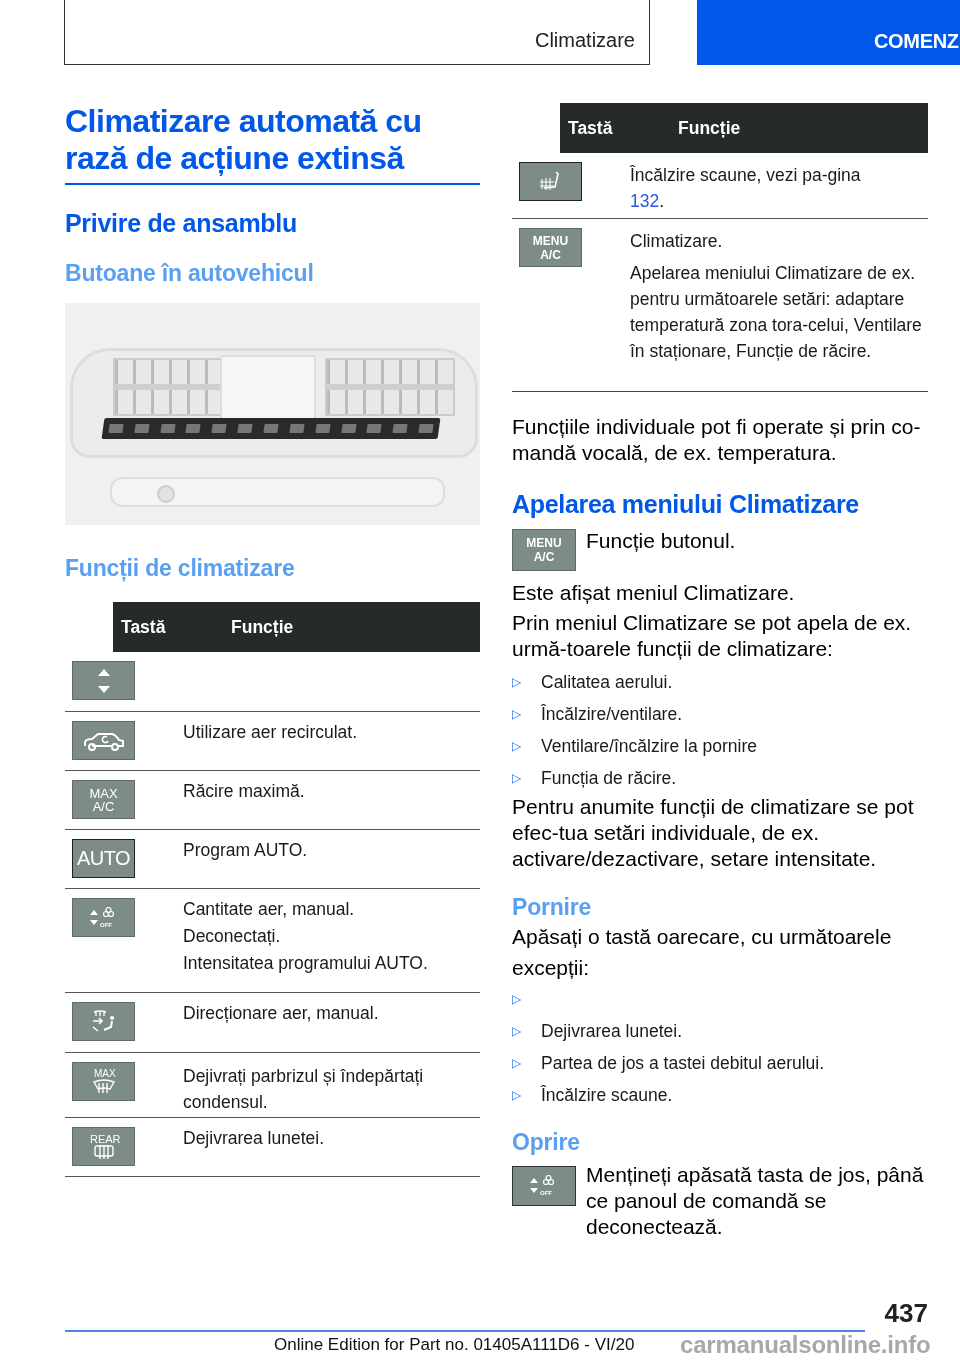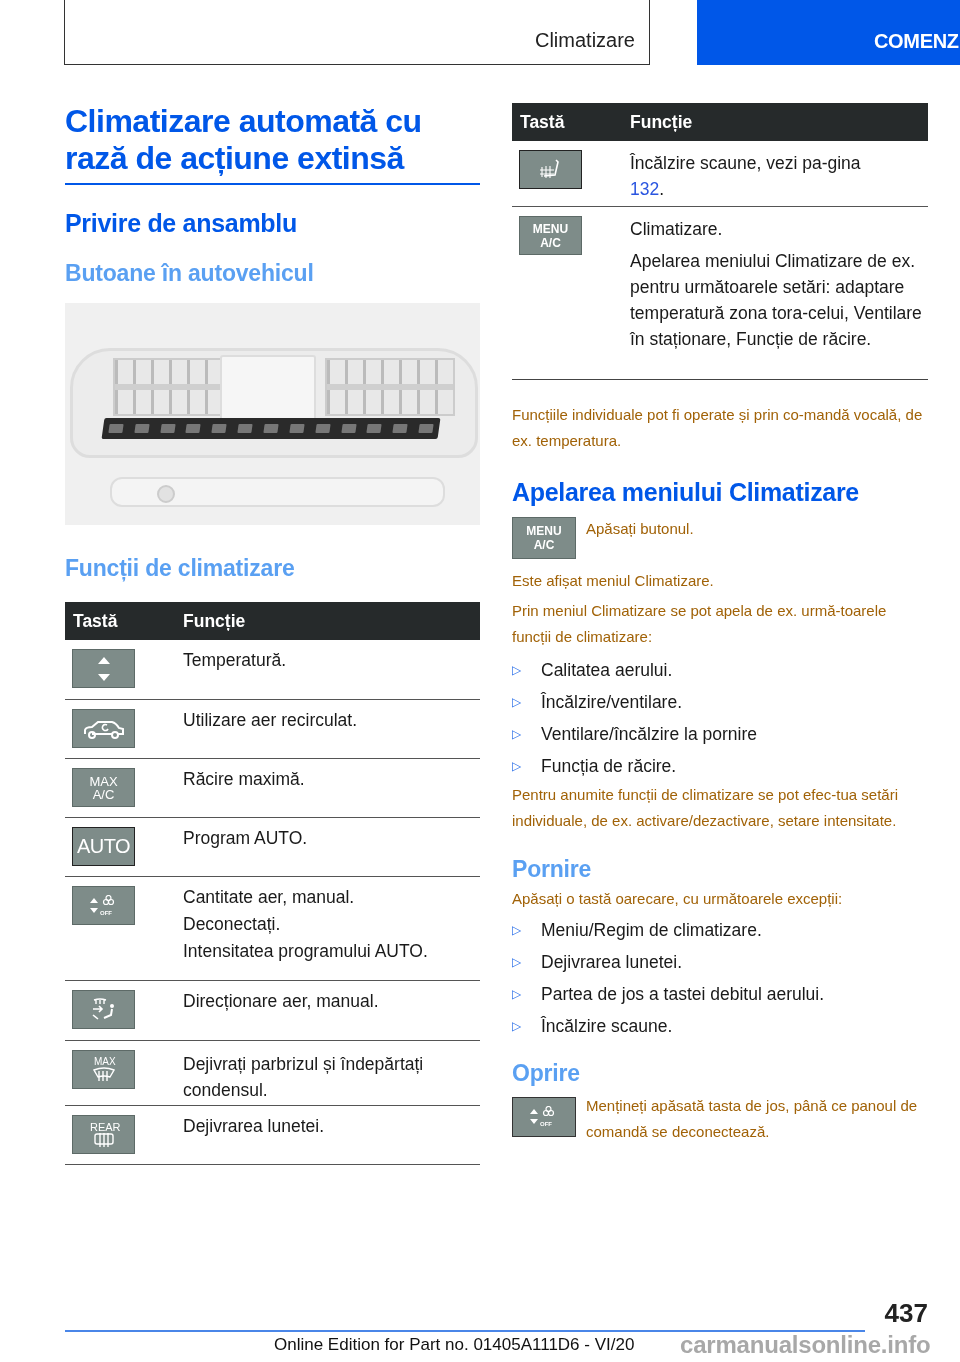--- a/index.html
+++ b/index.html
@@ -14,36 +14,36 @@
   .hdr-right .t { position: absolute; right: 32px; bottom: 12px; font-size: 20px; font-weight: bold; color: #fff; letter-spacing: -0.3px; }
 
   
   .col-l { position: absolute; left: 65px; top: 103px; width: 415px; }
   .col-r { position: absolute; left: 512px; top: 103px; width: 416px; }
 
   .h1 { font-size: 32px; font-weight: bold; color: #0057e8; line-height: 37px; letter-spacing: -0.5px; }
   .h1-rule { height: 2px; background: #0057e8; margin-top: 6px; }
   .h2 { font-size: 25px; font-weight: bold; color: #0057e8; letter-spacing: -0.3px; }
   .h3 { font-size: 23px; font-weight: bold; color: #5aa0f2; letter-spacing: -0.2px; }
-  .p { font-size: 15px; line-height: 31px; color: #a16207; }
+  .p { font-size: 21px; line-height: 31px; color: #000000; }
 
   
   .photo { width: 415px; height: 222px; background: #f0f0f0; position: relative; overflow: hidden; }
   .photo .frame { position: absolute; left: 5px; top: 45px; width: 408px; height: 110px; border: 3px solid #ddd; border-radius: 40px 40px 20px 20px; background: #ececec; }
   .photo .vent { position: absolute; top: 55px; width: 130px; height: 58px; background: repeating-linear-gradient(90deg,#bbb 0 3px,#e8e8e8 3px 18px), #ddd; border: 2px solid #ccc; }
   .photo .vent::after { content:""; position:absolute; left:0; right:0; top: 24px; height: 6px; background:#cfcfcf; }
   .photo .screen { position: absolute; left: 155px; top: 52px; width: 96px; height: 66px; background: #f6f6f6; border: 2px solid #ddd; border-radius: 3px; }
   .photo .panel { position: absolute; left: 38px; top: 115px; width: 336px; height: 21px; background: #2a2a2a; border-radius: 2px; transform: skewX(-8deg); display:flex; justify-content: space-around; align-items:center; }
   .photo .panel span { width: 14px; height: 9px; background: #777; border-radius: 1px; }
   .photo .lower { position: absolute; left: 45px; top: 174px; width: 335px; height: 30px; border: 2px solid #ddd; border-radius: 12px; background: #f4f4f4; }
   .photo .knob { position: absolute; left: 92px; top: 182px; width: 18px; height: 18px; border-radius: 50%; background: #e2e2e2; border: 2px solid #ccc; }
 
   
   .tbl { width: 100%; border-collapse: collapse; }
-  .tbl .th { display: flex; background: #262a2b; height: 38px; align-items: center; color: #fff; font-weight: bold; font-size: 17.5px; }
+  .tbl .th { display: flex; background: #262a2b; height: 50px; align-items: center; color: #fff; font-weight: bold; font-size: 17.5px; margin-left: 48px; }
   .tbl .th .c1 { width: 118px; padding-left: 8px; }
   .tbl .row { display: flex; border-bottom: 1.5px solid #555; padding: 9px 0 16px 0; }
   .tbl .row .c1 { width: 118px; padding-left: 7px; }
   .tbl .row .c2 { flex: 1; font-size: 17.5px; line-height: 21px; color: #1a1a1a; padding-top: 1px; }
   .tbl .row .c2 .line { display: block; margin-bottom: 11px; }
   .tbl .row .c2 .line:last-child { margin-bottom: 2px; }
   .key { width: 63px; height: 39px; background: #7e8c89; border: 1.5px solid #5d6a67;
     display: flex; align-items: center; justify-content: center; color: #fff; }
   .key.dark { border-color: #222; }
   .key .kt { font-size: 11px; line-height: 12px; text-align: center; font-family: "Liberation Sans", sans-serif; }
@@ -114,23 +114,20 @@
     </div>
 
     <div class="row" style="height:60px">
       <div class="c1">
           <div class="key">
         <svg width="20" height="28" viewBox="0 0 20 28">
               <path d="M10 2 L16 9 L4 9 Z M4 19 L16 19 L10 26 Z" fill="#fff"></path>
             </svg>
       </div>
         </div>
-      <div class="c2">
-          <span class="line">Temperatură.</span>
-        </div>
     </div>
 
     <div class="row" style="height:59px">
       <div class="c1">
           <div class="key">
         <svg width="44" height="22" viewBox="0 0 44 22">
               <path d="M3 16 L3 12 Q4 9 10 9 L16 4 L30 4 Q34 5 37 10 L41 11 L41 16 L36 16 M10 16 L30 16" fill="none" stroke="#fff" stroke-width="2"></path>
               <circle cx="10" cy="17" r="3" fill="none" stroke="#fff" stroke-width="2"></circle>
               <circle cx="33" cy="17" r="3" fill="none" stroke="#fff" stroke-width="2"></circle>
               <path d="M25 7 A3 3 0 1 0 26 11" fill="none" stroke="#fff" stroke-width="1.6"></path>
@@ -266,21 +263,21 @@
   </div>
 
   <div class="p" style="margin-top:22px;line-height:26px">Funcțiile individuale pot fi operate și prin co-mandă vocală, de ex. temperatura.</div>
 
   <div class="h2" style="margin-top:24px">Apelarea meniului Climatizare</div>
 
   <div style="display:flex;margin-top:10px">
     <div class="key" style="width:64px;height:42px;margin-right:10px">
         <div class="kt b">MENU<br>A/C</div>
       </div>
-    <div class="p" style="line-height:24px">Apăsați butonul.</div>
+    <div class="p" style="line-height:24px">Funcție butonul.</div>
   </div>
 
   <div class="p" style="margin-top:6px">Este afișat meniul Climatizare.</div>
   <div class="p" style="line-height:26px;margin-top:2px">Prin meniul Climatizare se pot apela de ex. urmă-toarele funcții de climatizare:</div>
 
   <div style="margin-top:4px">
     <div class="bl">
         <span class="m">▷</span>
         <span>Calitatea aerului.</span>
       </div>
@@ -299,21 +296,20 @@
   </div>
 
   <div class="p" style="line-height:26px">Pentru anumite funcții de climatizare se pot efec-tua setări individuale, de ex. activare/dezactivare, setare intensitate.</div>
 
   <div class="h3" style="margin-top:22px">Pornire</div>
   <div class="p" style="margin-top:0px">Apăsați o tastă oarecare, cu următoarele excepții:</div>
 
   <div>
     <div class="bl">
         <span class="m">▷</span>
-        <span>Meniu/Regim de climatizare.</span>
       </div>
     <div class="bl">
         <span class="m">▷</span>
         <span>Dejivrarea lunetei.</span>
       </div>
     <div class="bl">
         <span class="m">▷</span>
         <span>Partea de jos a tastei debitul aerului.</span>
       </div>
     <div class="bl">

